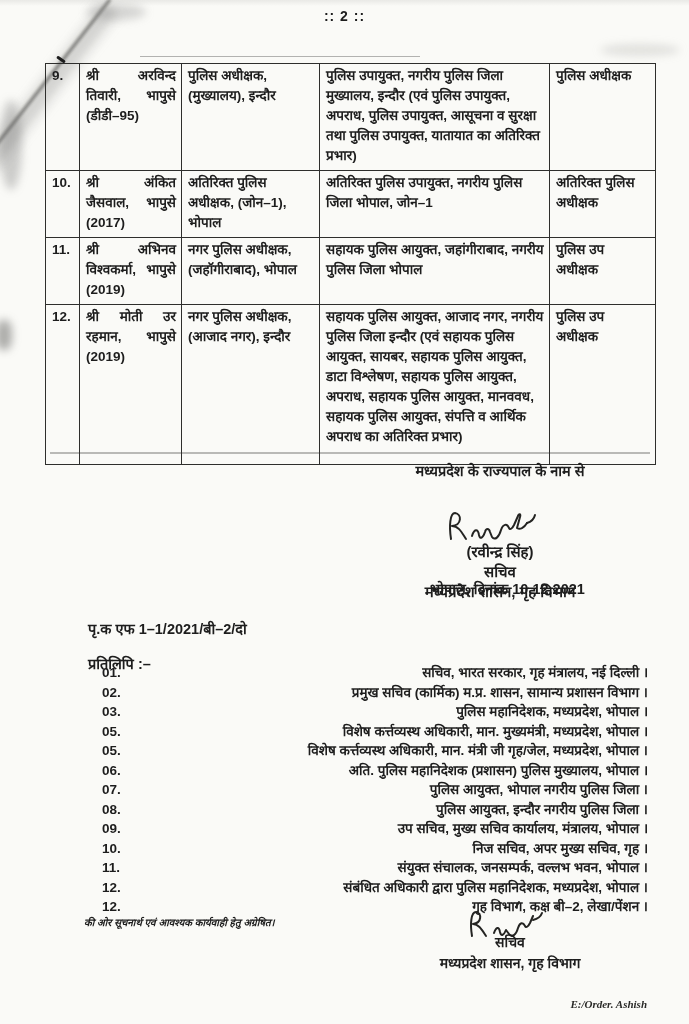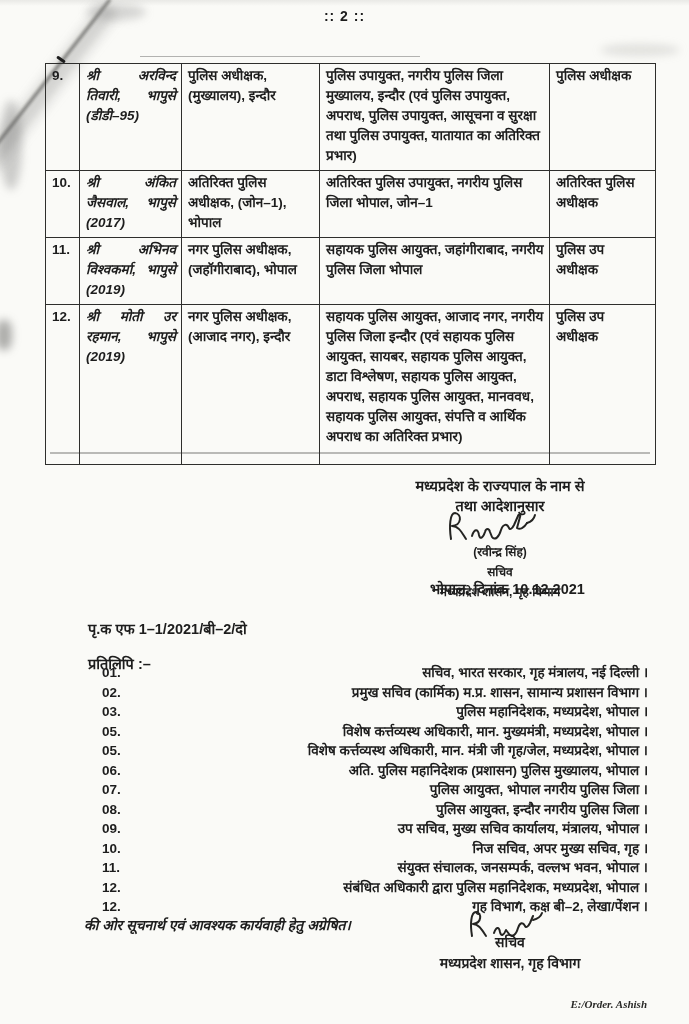--- a/index.html
+++ b/index.html
@@ -42,42 +42,42 @@
   .table-shadow-top { position:absolute; left:140px; top:56px; width:280px; height:1px; background:rgba(90,90,88,.45); }
   .table-shadow-bottom { position:absolute; left:50px; top:452px; width:600px; height:2px; background:rgba(120,120,118,.5); }
 
   
   .page-num { position:absolute; top:8px; left:0; width:100%; text-align:center; font-size:14px; font-weight:bold; letter-spacing:1px; }
 
   
   table.transfer { position:absolute; left:45px; top:63px; width:610px; border-collapse:collapse; table-layout:fixed; }
   table.transfer td { border:1.6px solid #2e2e2c; vertical-align:top; padding:2px 5px 4px 6px; font-size:13.5px; line-height:20px; font-weight:600; }
   td.c-sno  { text-align:left; padding-left:8px; }
-  td.c-name { text-align:justify;font-style:italic; }
+  td.c-name { text-align:justify; }
   tr.r9 td  { height:103px; }
   tr.r10 td { height:59px; }
   tr.r11 td { height:63px; }
   tr.r12 td { height:160px; }
 
   
-  .order-block { position:absolute; left:392px; top:461px; width:216px; text-align:center; font-size:14.5px; font-weight:bold; line-height:20px;margin-top:15px; }
-  .sig-block-1 { position:absolute; left:392px; top:506px; width:216px; text-align:center; font-size:12px; font-weight:bold; line-height:20px; }
+  .order-block { position:absolute; left:392px; top:461px; width:216px; text-align:center; font-size:14.5px; font-weight:bold; line-height:20px; }
+  .sig-block-1 { position:absolute; left:392px; top:506px; width:216px; text-align:center; font-size:15px; font-weight:bold; line-height:20px; }
   .sig-svg { display:block; margin:0 auto -4px auto; }
   .sig-block-2 { position:absolute; left:405px; top:900px; width:210px; text-align:center; font-size:14px; font-weight:bold; line-height:21px; }
   .sig-block-2 .sig-svg { margin-bottom:-10px; }
 
   
   .ref-no   { position:absolute; left:88px;  top:618px; font-size:14.5px; font-weight:bold; }
   .ref-date { position:absolute; left:430px; top:578px; font-size:14.5px; font-weight:bold; }
   .copies-heading { position:absolute; left:88px; top:641px; font-size:14.5px; font-weight:bold;margin-top:12px; }
   .copies-list { position:absolute; left:88px; top:663px; width:560px; }
   .copy-row { display:flex; font-size:13.5px; line-height:19.5px; font-weight:600; }
   .copy-row .no { width:52px; flex:0 0 52px; padding-left:14px; }
   .copy-row .txt { flex:1;text-align:right; }
-  .forward-note { position:absolute; left:84px; top:915px; font-size:14px; font-weight:bold; font-style:italic; }
+  .forward-note { position:absolute; left:84px; top:915px; font-size:10px; font-weight:bold; font-style:italic; }
 
   
   .footer-note { position:absolute; right:42px; top:998px; font-size:11px; font-weight:bold; font-style:italic; font-family:"Liberation Serif","DejaVu Serif",serif; color:#2a2a28; }
 </style>
 </head>
 <body>
 
 <div class="page">
 
   <div class="fold-band"></div>
@@ -130,21 +130,20 @@
       <td class="c-name">श्री मोती उर रहमान, भापुसे (2019)</td>
       <td class="c-cur">नगर पुलिस अधीक्षक, (आजाद नगर), इन्दौर</td>
       <td class="c-new">सहायक पुलिस आयुक्त, आजाद नगर, नगरीय पुलिस जिला इन्दौर (एवं सहायक पुलिस आयुक्त, सायबर, सहायक पुलिस आयुक्त, डाटा विश्लेषण, सहायक पुलिस आयुक्त, अपराध, सहायक पुलिस आयुक्त, मानववध, सहायक पुलिस आयुक्त, संपत्ति व आर्थिक अपराध का अतिरिक्त प्रभार)</td>
       <td class="c-rank">पुलिस उप अधीक्षक</td>
     </tr>
   </tbody>
   </table>
 
   <div class="order-block">
     <div>मध्यप्रदेश के राज्यपाल के नाम से</div>
-    <div>तथा आदेशानुसार</div>
   </div>
 
   <div class="sig-block-1">
     <svg class="sig-svg" width="118" height="40" viewBox="0 0 118 40">
       <g fill="none" stroke="#242422" stroke-width="2" stroke-linecap="round" stroke-linejoin="round">
         <path d="M10,33 C8,20 9,7 14,7 C21,8 21,19 11,20 C18,20 21,27 25,33"></path>
         <path d="M31,30 c2,-7 6,-8 7,-1 c1,5 4,3 6,-3 c1,-4 4,-4 5,0 l2,5 c3,4 7,0 9,-7 c2,-6 6,-7 8,-2 c1,2 3,1 5,-3 l4,-9 c1,-3 3,-2 2,1 l-3,11 c3,2 7,0 10,-5"></path>
         <path d="M86,17 c4,-1 7,-4 8,-8"></path>
       </g>
     </svg>

